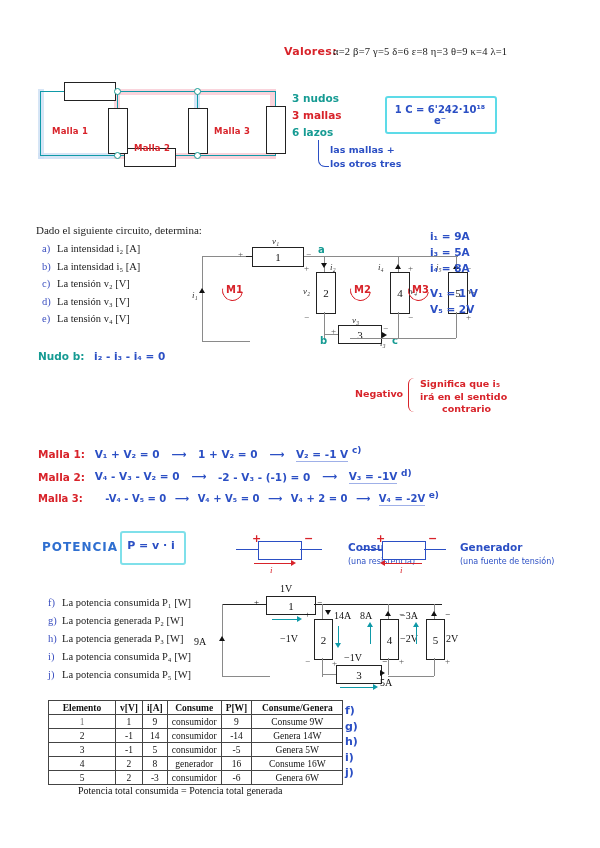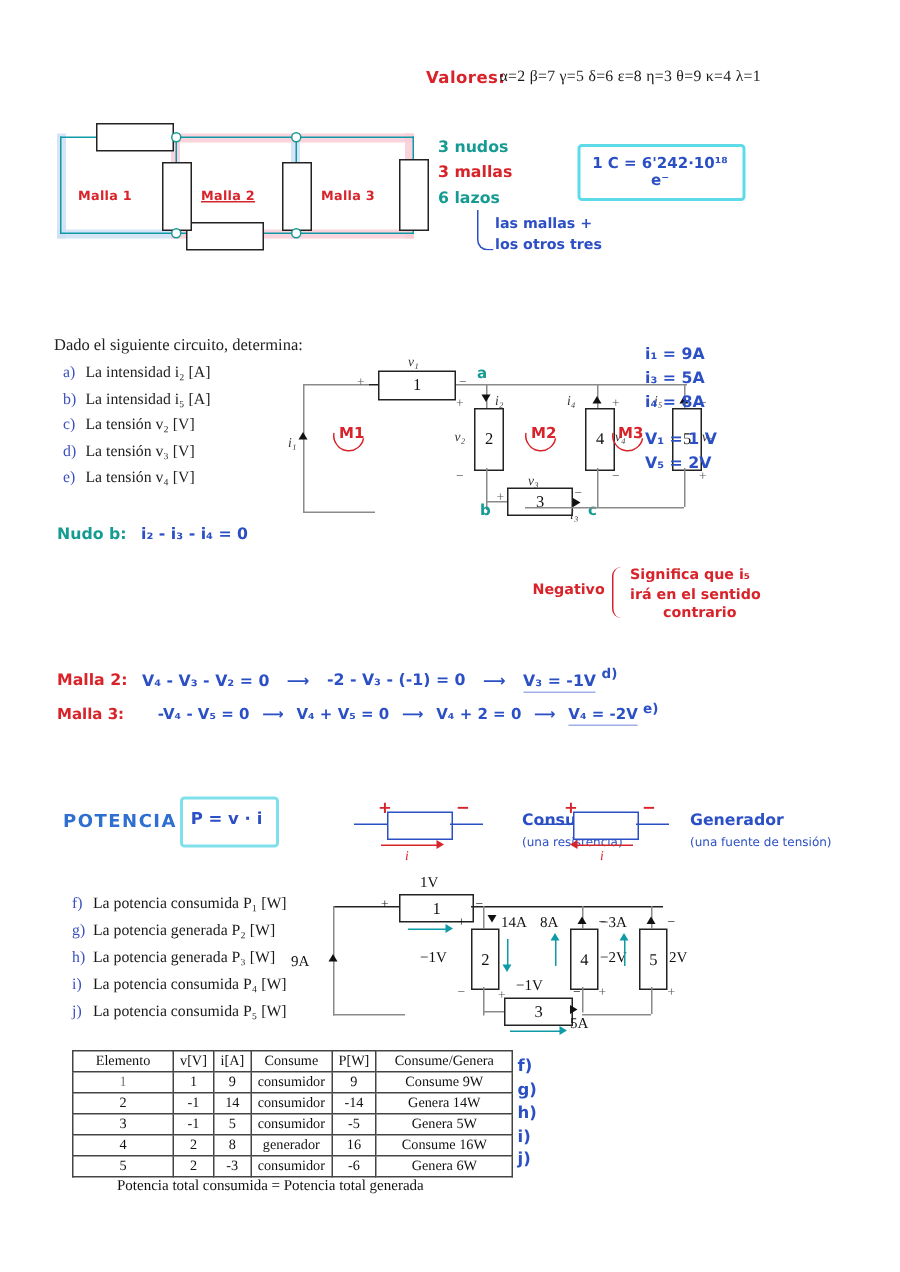--- a/index.html
+++ b/index.html
@@ -209,21 +209,21 @@
     border-left:3.2px solid transparent; border-right:3.2px solid transparent;
     border-bottom:5px solid #0f9aa8; }
   .tahead-d { position:absolute; width:0;height:0;
     border-left:3.2px solid transparent; border-right:3.2px solid transparent;
     border-top:5px solid #0f9aa8; }
 
   
   #tbl { position:absolute; left:48px; top:700px; border-collapse:collapse;
          font-family:"Liberation Serif", serif; font-size:9.5px; }
   #tbl th, #tbl td { border:1px solid #444; padding:1.5px 4px; text-align:center; color:#111; }
-  #tbl th { font-weight:normal; }
+  #tbl th { font-weight:bold; }
   #tbl td.c0 { min-width:58px; }
   #tbl td.c5 { min-width:82px; }
   #tbl th.c0 { min-width:58px; }
   #tbl th.c5 { min-width:82px; }
   #tbl td.first { color:#777; }
 
   #tbl-marks { left:345px; top:704px; }
   #tbl-marks div { font-family:"DejaVu Sans", sans-serif; font-size:11px;
     font-weight:bold; color:#2b4fc4; height:15.5px; }
   #tbl-foot { left:78px; top:785px; font-family:"Liberation Serif", serif;
@@ -262,21 +262,21 @@
     <div class="res" style="left:74px; top:22px; width:18px; height:44px;"></div>
     <div class="res" style="left:154px;top:22px; width:18px; height:44px;"></div>
     <div class="res" style="left:232px;top:20px; width:18px; height:46px;"></div>
 
     <div class="node" style="left:80px; top:2px;"></div>
     <div class="node" style="left:160px;top:2px;"></div>
     <div class="node" style="left:80px; top:66px;"></div>
     <div class="node" style="left:160px;top:66px;"></div>
 
     <div class="malla-label" style="left:18px;  top:40px;">Malla 1</div>
-    <div class="malla-label" style="left:100px; top:40px;text-decoration:underline;">Malla 2</div>
+    <div class="malla-label" style="left:100px; top:57px;">Malla 2</div>
     <div class="malla-label" style="left:180px; top:40px;">Malla 3</div>
   </div>
 
   <div class="abs" id="counts">
     <div id="c-nudos">3 nudos</div>
     <div id="c-mallas">3 mallas</div>
     <div id="c-lazos">6 lazos</div>
   </div>
   <div class="abs" id="lazos-brace"></div>
   <div class="abs" id="lazos-note">
@@ -383,20 +383,29 @@
 
   <div class="abs" style="left:355px; top:388px; color:#d8232a; font-family:'DejaVu Sans',sans-serif; font-size:9.5px; font-weight:bold;">Negativo</div>
   <div class="abs" id="neg-brace"></div>
   <div class="abs" id="neg-note" style="left:420px;">
     <div>Significa que i₅</div>
     <div>irá en el sentido</div>
     <div style="padding-left:22px">contrario</div>
   </div>
 
   <div class="abs" id="mallas">
+    <div class="eqline">
+      <span class="rd">Malla 1:</span>
+      <span class="bl" style="margin-left:6px">V₁ + V₂ = 0</span>
+      <span class="bl" style="margin:0 8px">⟶</span>
+      <span class="bl">1 + V₂ = 0</span>
+      <span class="bl" style="margin:0 8px">⟶</span>
+      <span class="bl ul-res">V₂ = -1 V</span>
+      <span class="ansmark">c)</span>
+    </div>
     <div class="eqline">
       <span class="rd">Malla 2:</span>
       <span class="bl" style="margin-left:6px">V₄ - V₃ - V₂ = 0</span>
       <span class="bl" style="margin:0 8px">⟶</span>
       <span class="bl">-2 - V₃ - (-1) = 0</span>
       <span class="bl" style="margin:0 8px">⟶</span>
       <span class="bl ul-res">V₃ = -1V</span>
       <span class="ansmark">d)</span>
     </div>
     <div class="eqline" style="font-size:10px;">

